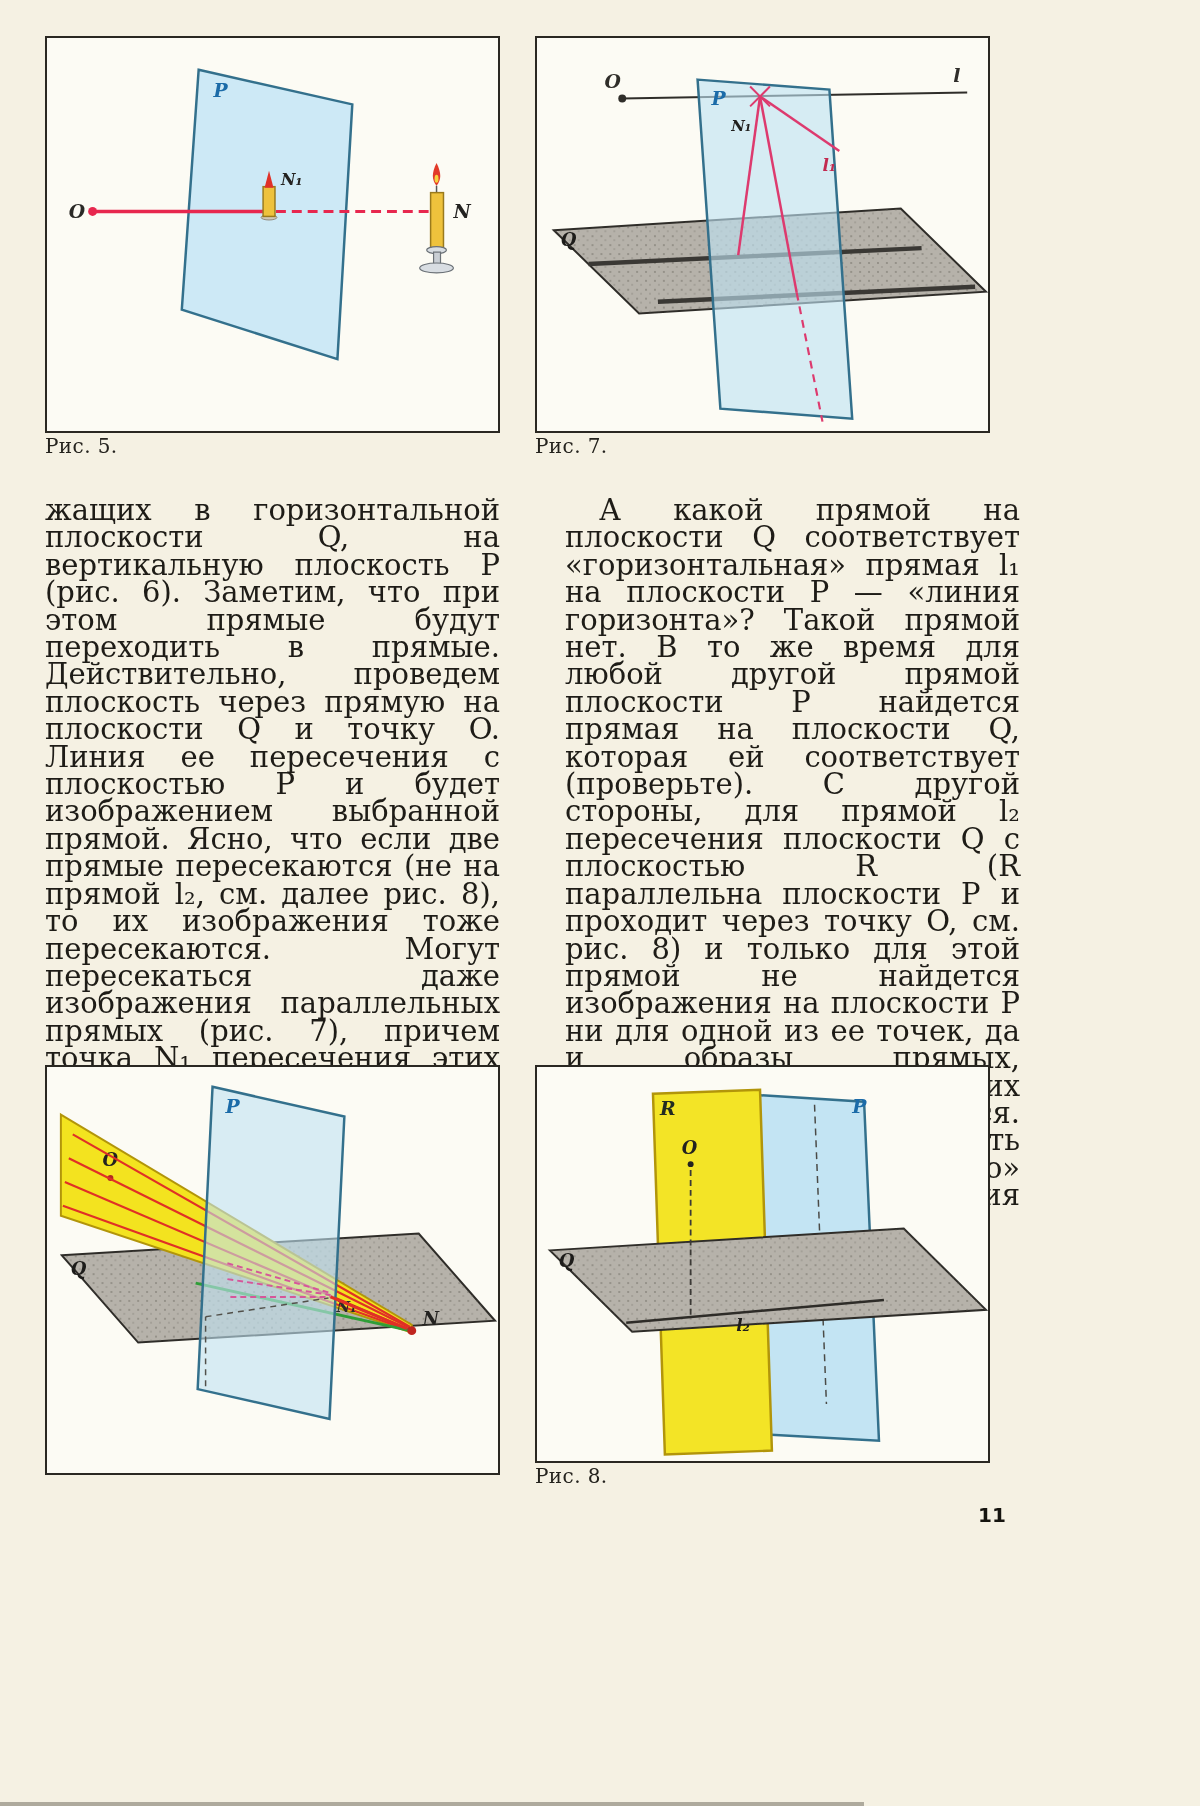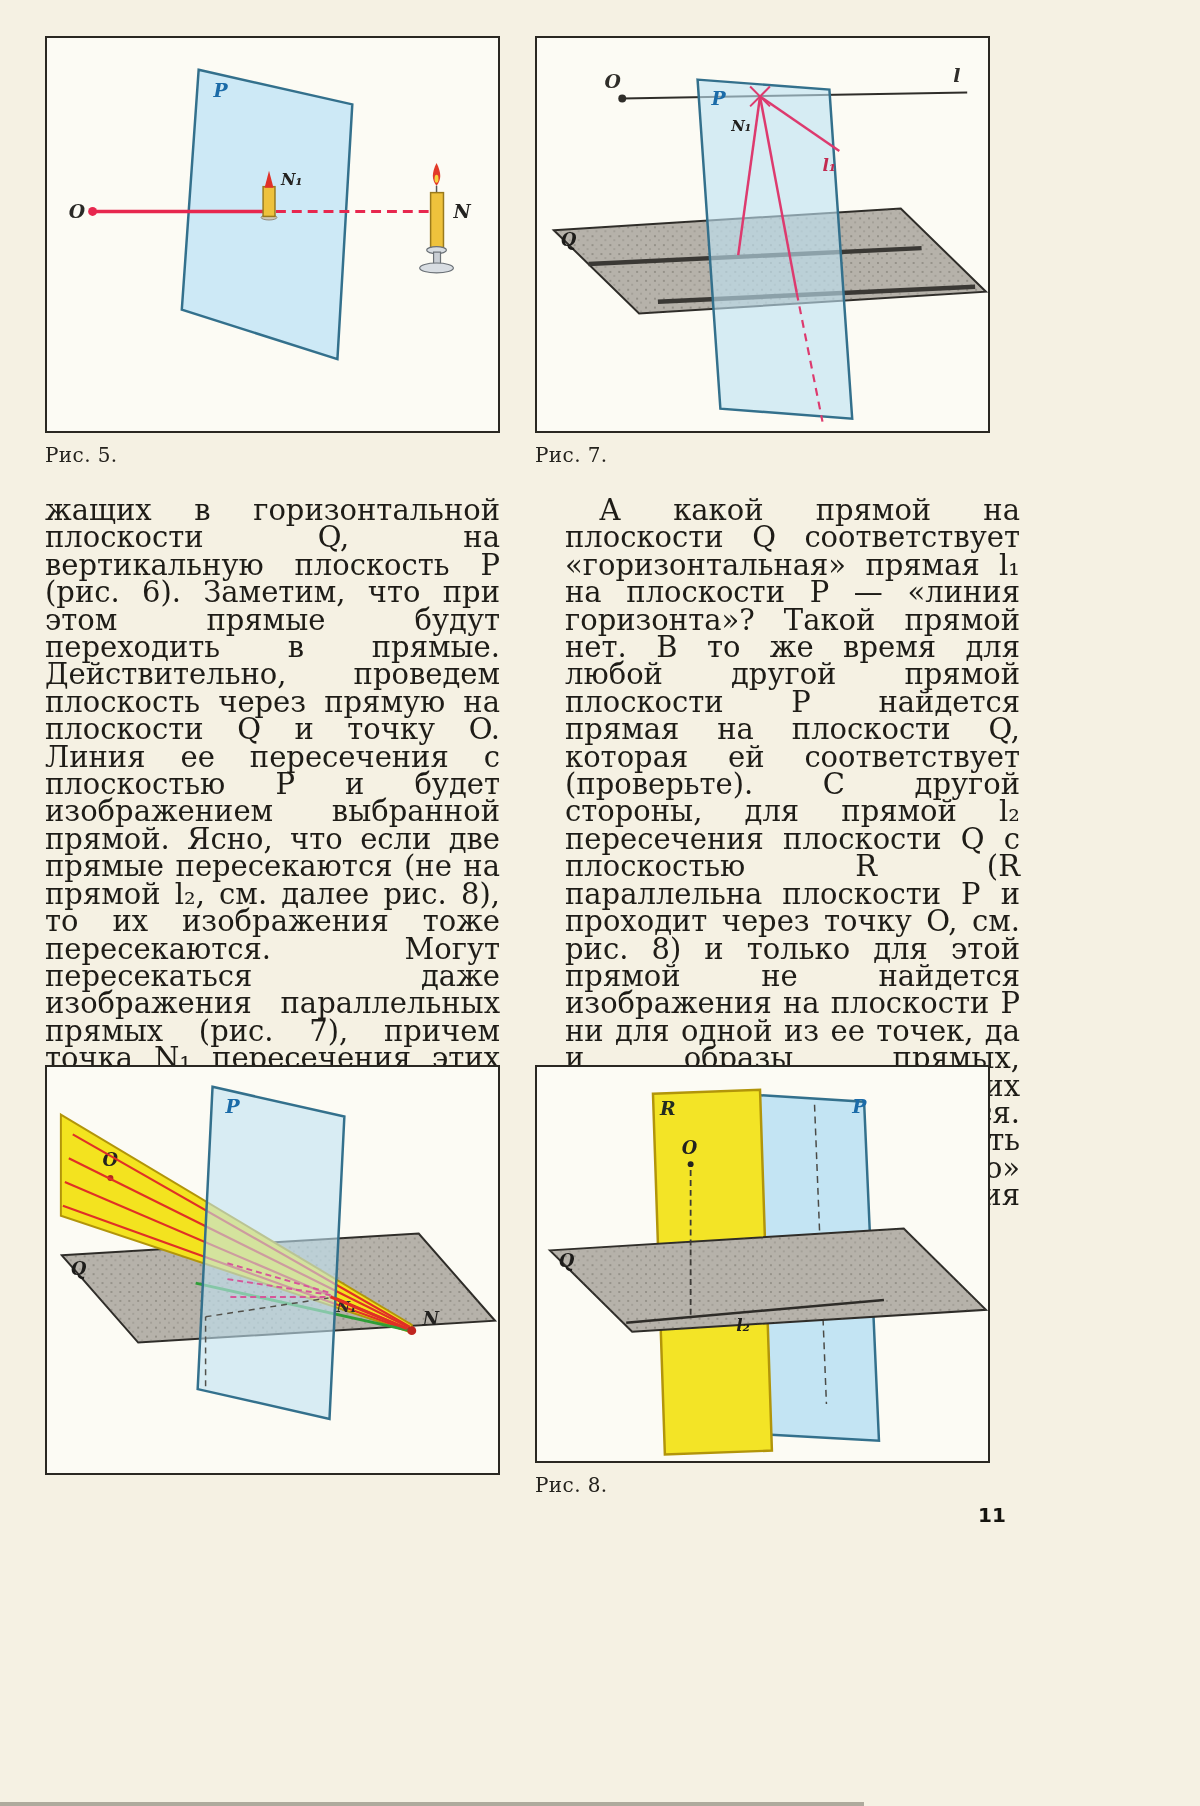--- a/index.html
+++ b/index.html
@@ -8,21 +8,21 @@
     position:relative; width:1200px; height:1806px; margin:0 auto;
     background:#f5f1e3; font-family:"DejaVu Serif", serif; color:#21201c;
     overflow:hidden;
   }
   .fig-row { position:absolute; left:45px; display:flex; gap:35px; }
   .row1 { top:36px; }
   .row2 { top:1065px; }
   figure { width:455px; }
   .fig-box { width:455px; background:#fcfbf4; border:2px solid #2a2822; }
   .fig-box svg { display:block; width:100%; height:auto; }
-  figcaption { margin-top:10px; font-size:20px; letter-spacing:.4px; color:#24221d; }
+  figcaption { margin-top:1px; font-size:20px; letter-spacing:.4px; color:#24221d; }
   .text-cols { position:absolute; left:45px; top:497px; display:flex; gap:35px; }
   .col { width:455px; font-size:29px; line-height:27.4px; text-align:justify; color:#1e1c17; }
   .col.indented { text-indent:34px;margin-left:30px; }
   .page-num { position:absolute; left:978px; top:1503px; font-family:"DejaVu Sans", sans-serif; font-weight:bold; font-size:20px; color:#15140f; }
   .scan-edge { position:absolute; left:0; bottom:0; width:72%; height:4px; background:#3a372e; opacity:.38; }
   svg text { font-family:"DejaVu Serif", serif; }
   .lab { font-style:italic; font-weight:bold; }
 </style>
 </head>
 <body>

